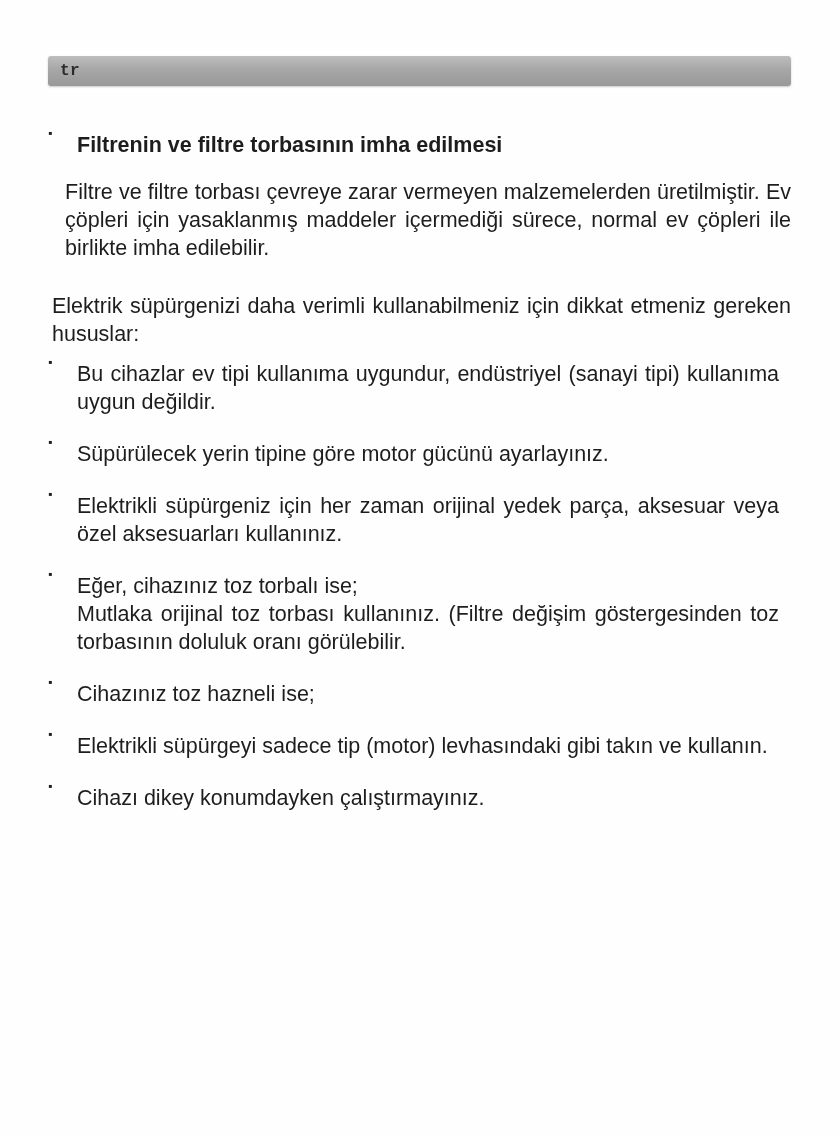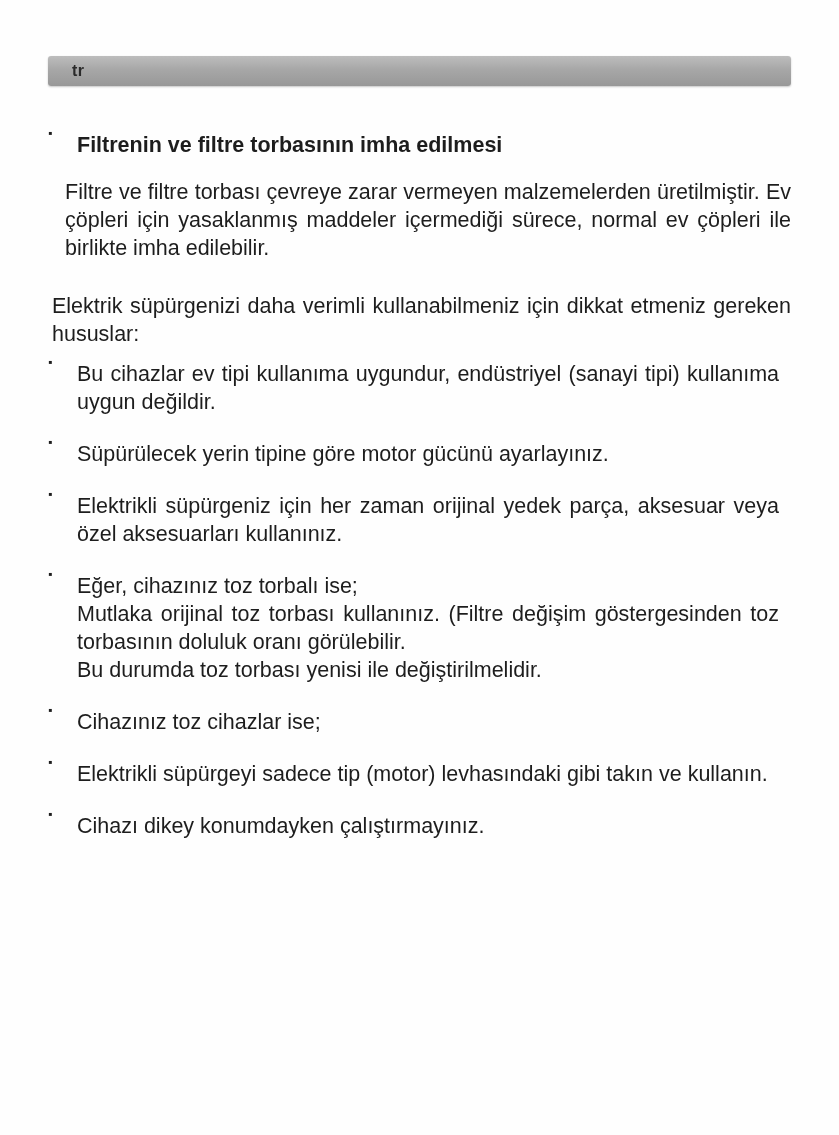--- a/index.html
+++ b/index.html
@@ -29,21 +29,22 @@
     box-shadow: 0 1px 2px rgba(0,0,0,0.22);
     display: flex;
     align-items: center;
     margin-bottom: 33px;
   }
   .lang-bar .lang {
     font-weight: bold;
     font-size: 16px;
     letter-spacing: 0.5px;
     color: #2a2a2a;
-    padding-left: 24px;
+    padding-left: 12px;
+    font-family: Liberation Mono, monospace;
   }
   
   .content {
     font-size: 21.5px;
     line-height: 28px;
     text-align: justify;
   }
   .li {
     display: flex;
     align-items: flex-start;
@@ -115,28 +116,27 @@
       <div class="li">
         <span class="marker">▪</span>
         <p class="txt">Elektrikli süpürgeniz için her zaman orijinal yedek parça, aksesuar veya özel aksesuarları kullanınız.</p>
       </div>
 
       <div class="li">
         <span class="marker">▪</span>
         <div class="txt">
           <p class="cont">Eğer, cihazınız toz torbalı ise;</p>
           <p class="cont">Mutlaka orijinal toz torbası kullanınız. (Filtre değişim göstergesinden toz torbasının doluluk oranı görülebilir.</p>
-          <p class="cont">Bu durumda toz torbası yenisi ile değiştirilmelidir.</p>
         </div>
       </div>
 
       <div class="li">
         <span class="marker">▪</span>
         <div class="txt">
-          <p class="cont">Cihazınız toz cihazlar ise;</p>
+          <p class="cont">Cihazınız toz hazneli ise;</p>
         </div>
       </div>
 
       <div class="li">
         <span class="marker">▪</span>
         <p class="txt">Elektrikli süpürgeyi sadece tip (motor) levhasındaki gibi takın ve kullanın.</p>
       </div>
 
       <div class="li">
         <span class="marker">▪</span>

